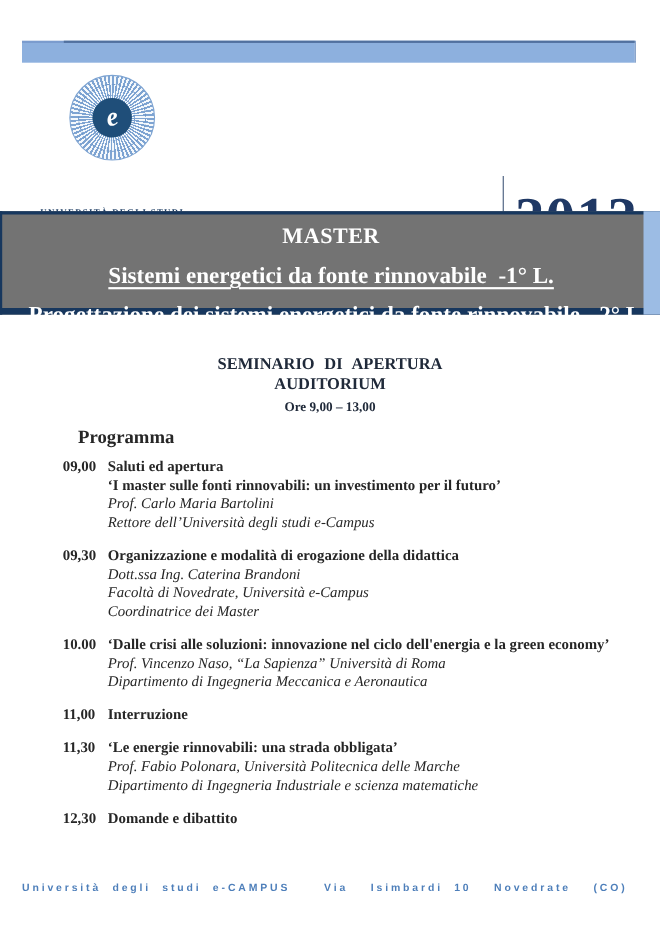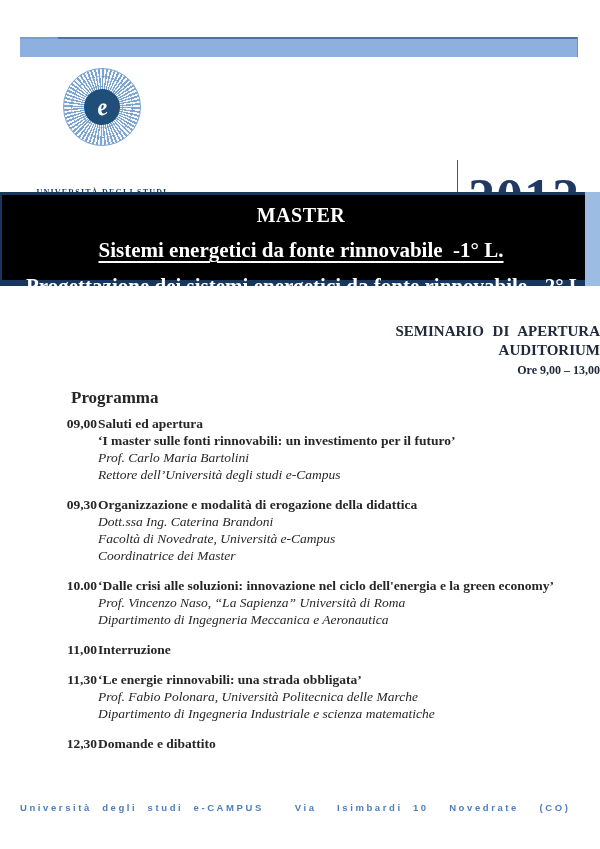--- a/index.html
+++ b/index.html
@@ -86,21 +86,21 @@
     width:1px; height:66px; background:#44597a; margin:4px 10px 0 12px;
   }
   .date-year {
     font-size:54px; font-weight:bold; color:#1f3864; line-height:56px;
     letter-spacing:1px;
   }
 
   
   .banner {
     position:absolute; left:0; right:0; top:192px;
-    background:#000000;
+    background:#737373;
     border-top:3px solid #17375e;
     border-bottom:6px solid #17375e;
     border-left:2px solid #17375e;
     color:#ffffff; text-align:center;
     padding:9px 24px 16px 24px;
     height:94px;
   }
   .banner::after {
     content:""; position:absolute; top:-3px; bottom:-6px; right:0;
     width:15px; background:#9cbce4;
@@ -112,40 +112,40 @@
   .banner-line {
     font-size:21px; font-weight:bold;
     text-decoration:underline; text-underline-offset:4px;
     text-decoration-thickness:1.5px;
     margin-top:11px; white-space:pre;
   }
 
   
   .seminar {
     position:absolute; left:0; right:0; top:322px;
-    text-align:right; color:#202a3a;
+    text-align:center; color:#202a3a;
     font-weight:bold;
   }
   .seminar-line1 { font-size:15px; word-spacing:5px; line-height:19px; }
   .seminar-line2 { font-size:15px; line-height:19px; }
   .seminar-line3 { font-size:12px; line-height:20px; }
 
   
   .program-heading {
     position:absolute; left:71px; top:388px;
     font-size:17px; font-weight:bold; color:#262626;
   }
   .program-list {
     position:absolute; left:57px; top:415px; width:500px;
     color:#262626;
   }
   .entry { display:flex; margin-bottom:13px; }
   .entry-time {
     width:40px; flex:0 0 40px;
-    font-size:13.5px; font-weight:bold; line-height:17px;text-align:right;
+    font-size:13.5px; font-weight:bold; line-height:17px;
   }
   .entry-body { flex:1; max-width:470px; padding-left:1px; }
   .entry-title { font-size:13.5px; font-weight:bold; line-height:17px; }
   .entry-detail { font-size:13.5px; font-style:italic; line-height:17px; }
 
   
   .footer {
     position:absolute; left:20px; right:20px; bottom:36px;
     font-family:"Liberation Sans", sans-serif;
     font-size:9.5px; font-weight:bold;

